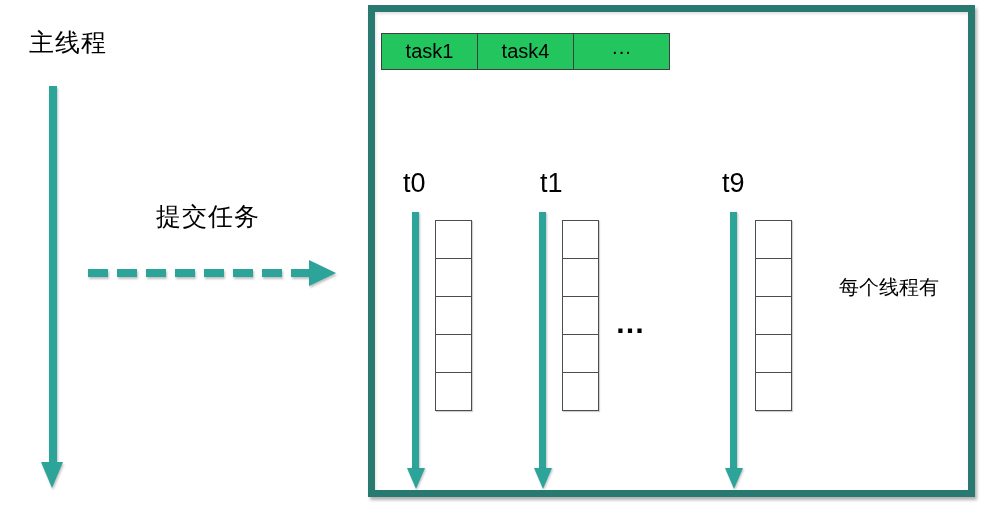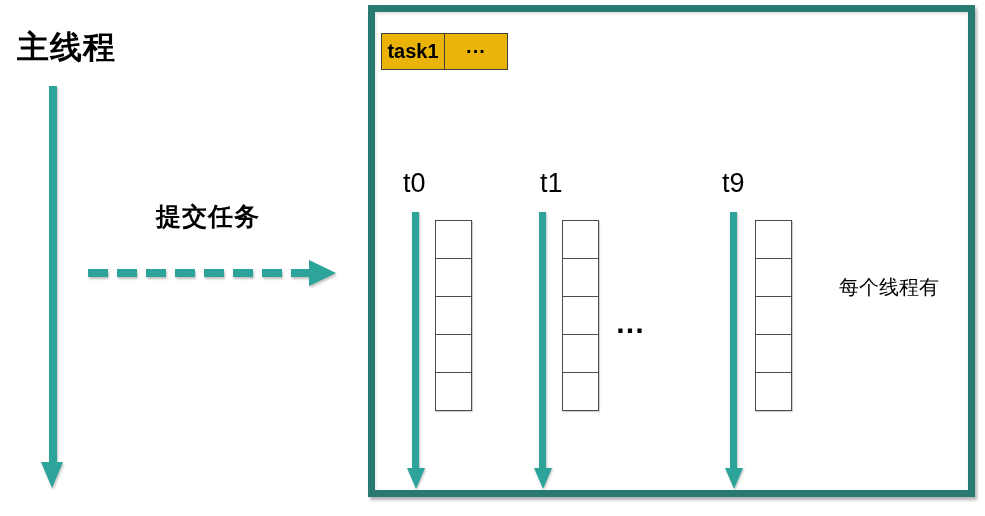--- a/index.html
+++ b/index.html
@@ -2,36 +2,36 @@
 <html><head>
 <meta charset="utf-8">
 <style>
   * { margin: 0; padding: 0; box-sizing: border-box; }
   html, body { width: 985px; height: 516px; background: #ffffff; overflow: hidden; }
   body { font-family: "Liberation Sans", "DejaVu Sans", sans-serif; position: relative; color: #000; }
 
   .abs { position: absolute; }
 
   
-  .main-thread-label { left: 17px; top: 26px; font-size: 32px; font-weight: 700; letter-spacing: 1px; }
+  .main-thread-label { left: 29px; top: 26px; font-size: 25px; font-weight: 400; letter-spacing: 1px; }
 
   .main-arrow-bar {
     left: 49px; top: 86px; width: 8px; height: 378px;
     background: #2CA49A;
     filter: drop-shadow(1px 2px 1px rgba(0,0,0,0.25));
   }
   .main-arrow-head {
     left: 41px; top: 462px; width: 0; height: 0;
     border-left: 11px solid transparent;
     border-right: 11px solid transparent;
     border-top: 26px solid #2CA49A;
     filter: drop-shadow(1px 2px 1px rgba(0,0,0,0.25));
   }
 
-  .submit-label { left: 156px; top: 200px; font-size: 25px; font-weight: 700; letter-spacing: 1px; }
+  .submit-label { left: 156px; top: 200px; font-size: 25px; font-weight: 400; letter-spacing: 1px; }
 
   .dashed-arrow-bar {
     left: 88px; top: 269px; width: 222px; height: 8px;
     background: repeating-linear-gradient(90deg, #2CA49A 0 20px, transparent 20px 29px);
     filter: drop-shadow(1px 2px 1px rgba(0,0,0,0.25));
   }
   .dashed-arrow-head {
     left: 309px; top: 260px; width: 0; height: 0;
     border-top: 13px solid transparent;
     border-bottom: 13px solid transparent;
@@ -43,26 +43,26 @@
   .pool-box {
     left: 368px; top: 5px; width: 607px; height: 492px;
     border: 7px solid #287A71;
     background: #ffffff;
     box-shadow: 2px 3px 3px rgba(0,0,0,0.30), inset 1px 2px 3px rgba(0,0,0,0.12);
   }
 
   
   .task-row { left: 6px; top: 21px; display: flex; }
   .task-cell {
-    width: 64px; height: 37px;
+    width: 97px; height: 37px;
     border: 1px solid #3f3f3f;
     margin-left: -1px;
     display: flex; align-items: center; justify-content: center;
-    font-size: 20px; font-weight: 700;
-    background: #eab308;
+    font-size: 20px; font-weight: 400;
+    background: #22c55e;
   }
   .task-cell:first-child { margin-left: 0; }
 
   
   .thread-label { top: 156px; font-size: 27px; }
   .t0-label { left: 28px; }
   .t1-label { left: 165px; }
   .t9-label { left: 347px; text-align: center; }
 
   .thread-arrow-bar {
@@ -112,20 +112,21 @@
 <div class="abs main-arrow-head"></div>
 
 <div class="abs submit-label">提交任务</div>
 <div class="abs dashed-arrow-bar"></div>
 <div class="abs dashed-arrow-head"></div>
 
 <div class="abs pool-box">
 
   <div class="abs task-row">
     <div class="task-cell">task1</div>
+    <div class="task-cell">task4</div>
     <div class="task-cell">···</div>
   </div>
 
   <div class="abs thread-label t0-label">t0</div>
   <div class="abs thread-arrow-bar t0-bar"></div>
   <div class="abs thread-arrow-head t0-head"></div>
   <div class="abs deque t0-deque">
       <div class="deque-cell"></div>
       <div class="deque-cell"></div>
       <div class="deque-cell"></div>

